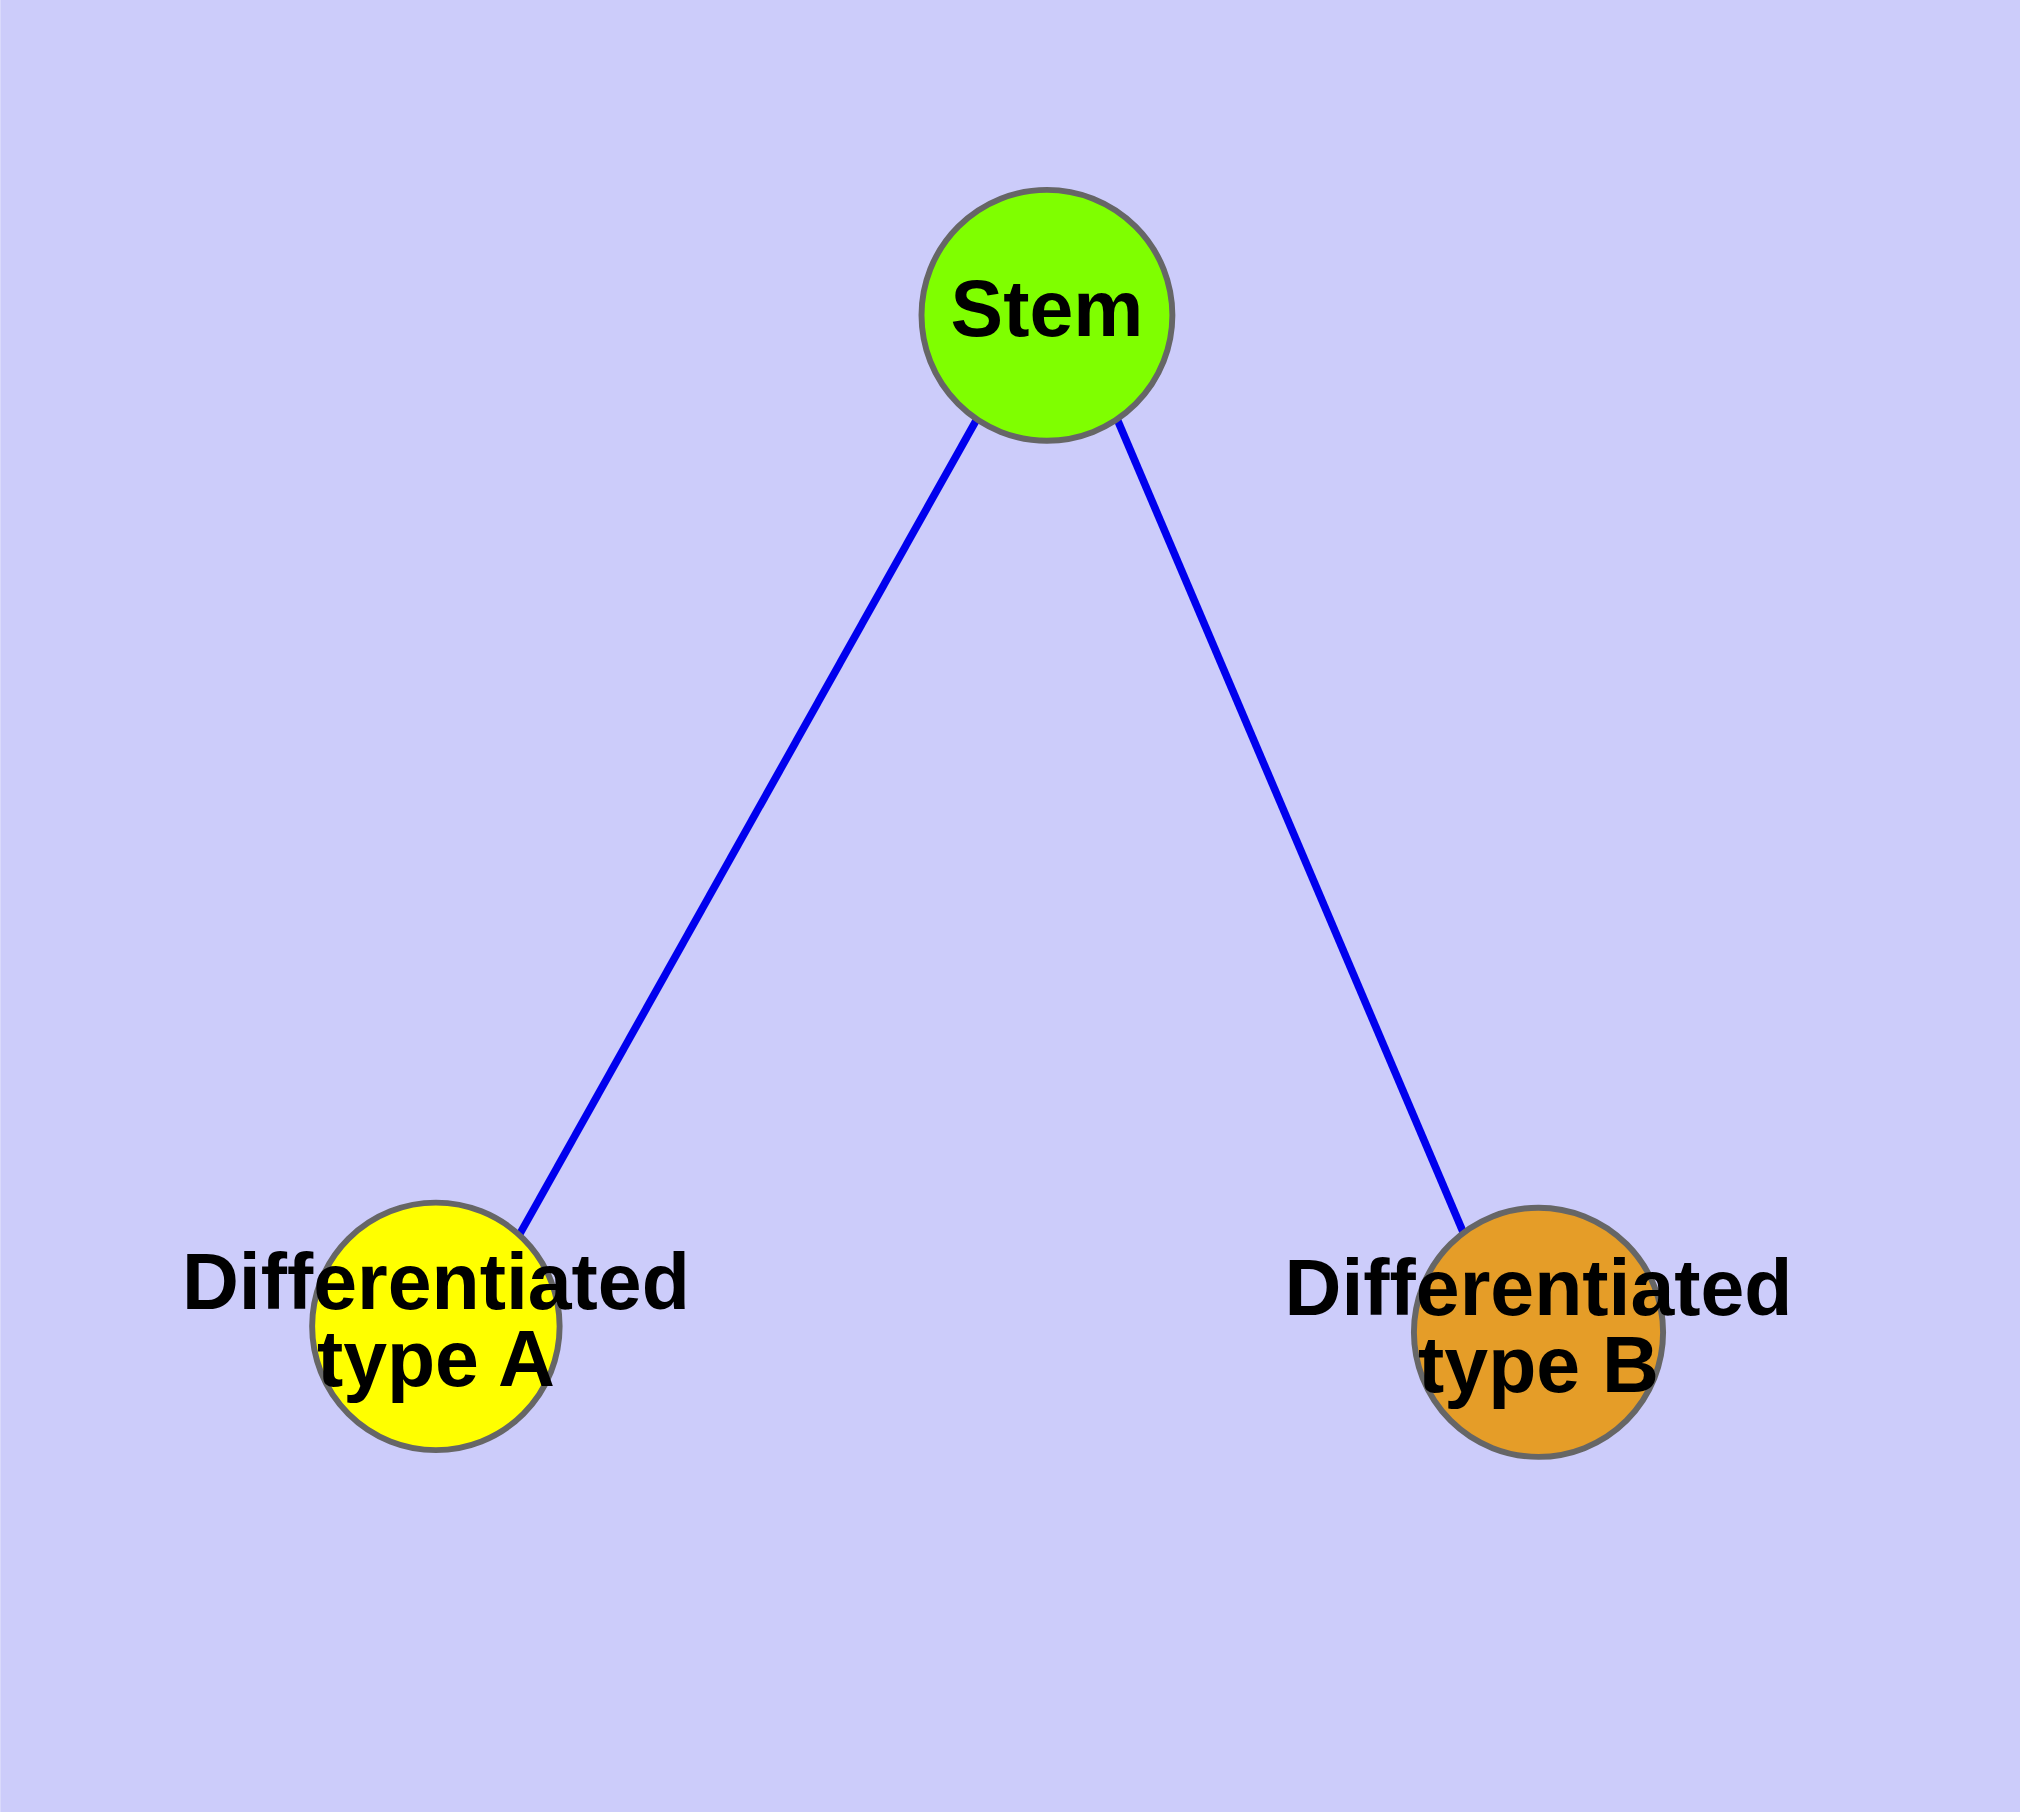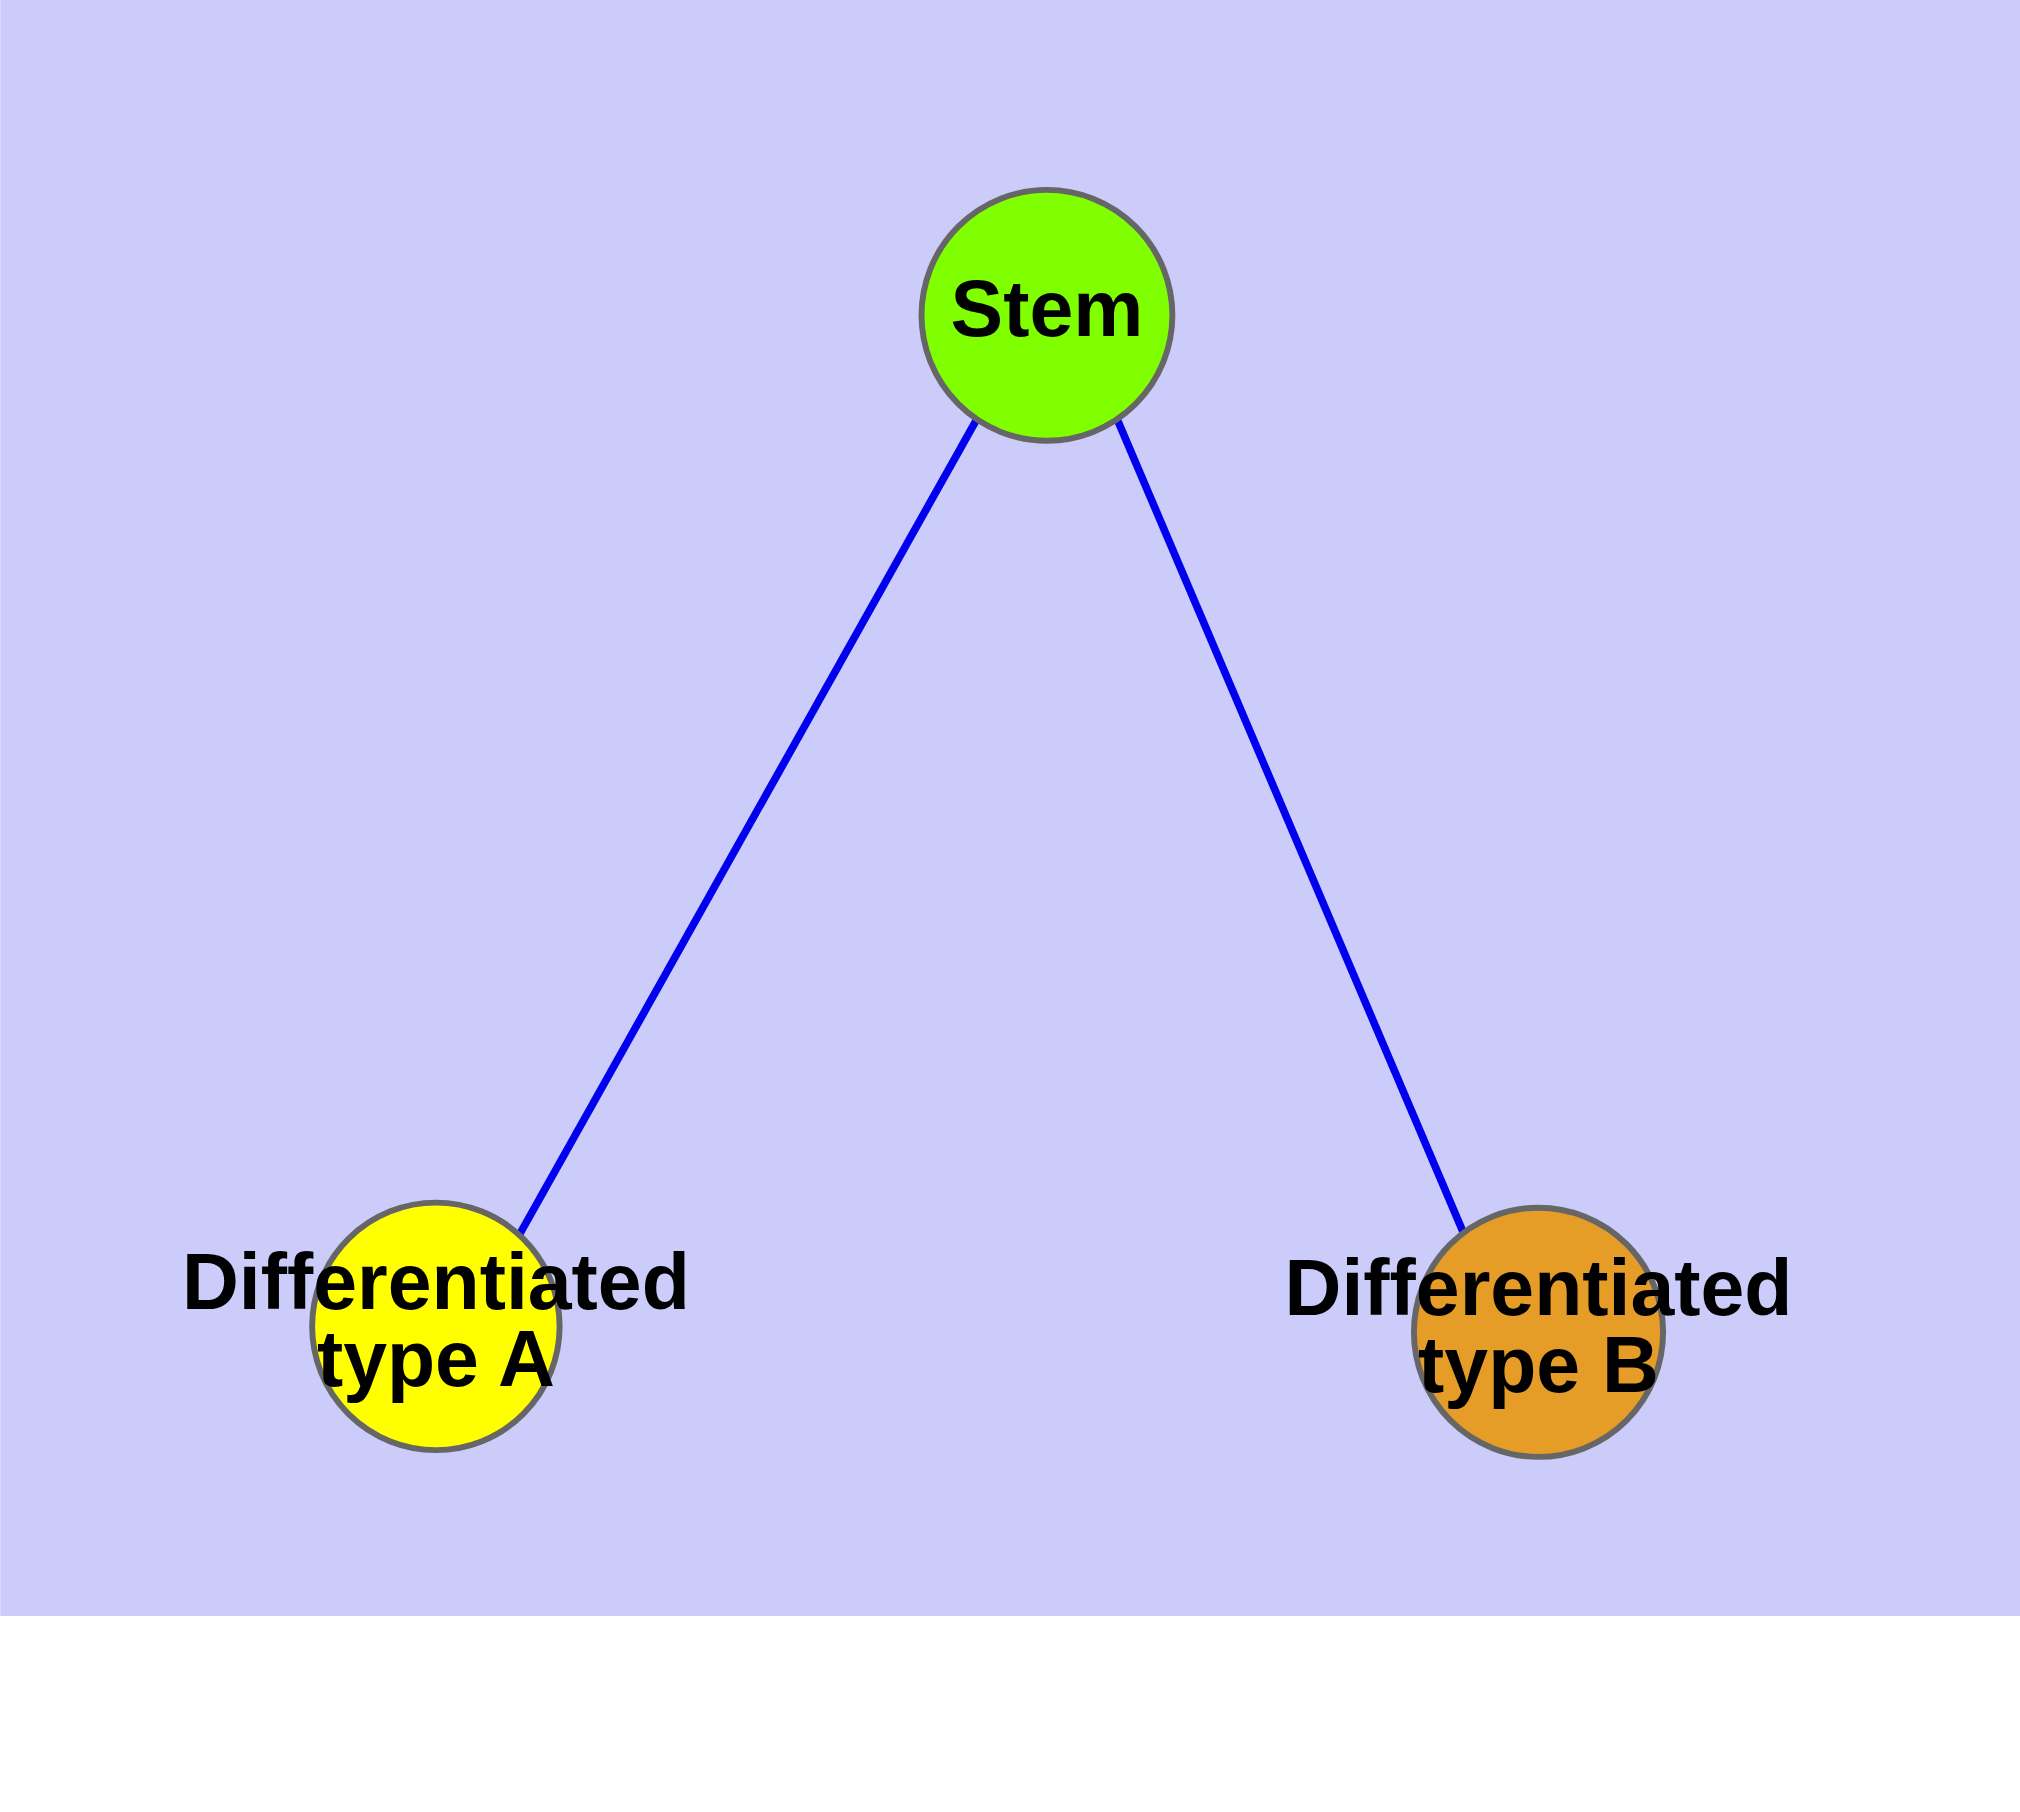--- a/index.html
+++ b/index.html
@@ -30,21 +30,21 @@
     font-weight: bold;
     fill: #000000;
     text-anchor: middle;
     dominant-baseline: middle;
     paint-order: normal;
   }
 </style>
 </head>
 <body>
 
-<div id="canvas" style="width: 2021px; height: 1616px;">
+<div id="canvas" style="width: 2021px; height: 1812px;">
   <svg id="graph-svg" viewBox="0 0 2384 2138" xmlns="http://www.w3.org/2000/svg" style="width: 2021px; height: 1812px;">
 
     <rect id="bg-rect" x="0" y="0" width="2384" height="2138" fill="#ccccfa"></rect>
 
     <g id="edge-layer">
         <line x1="1152" y1="495" x2="613" y2="1456" stroke="#0000ee" stroke-width="9" stroke-linecap="butt"></line>
         <line x1="1318" y1="495" x2="1727" y2="1456" stroke="#0000ee" stroke-width="9" stroke-linecap="butt"></line>
       </g>
     <g id="node-layer">
         <g>

